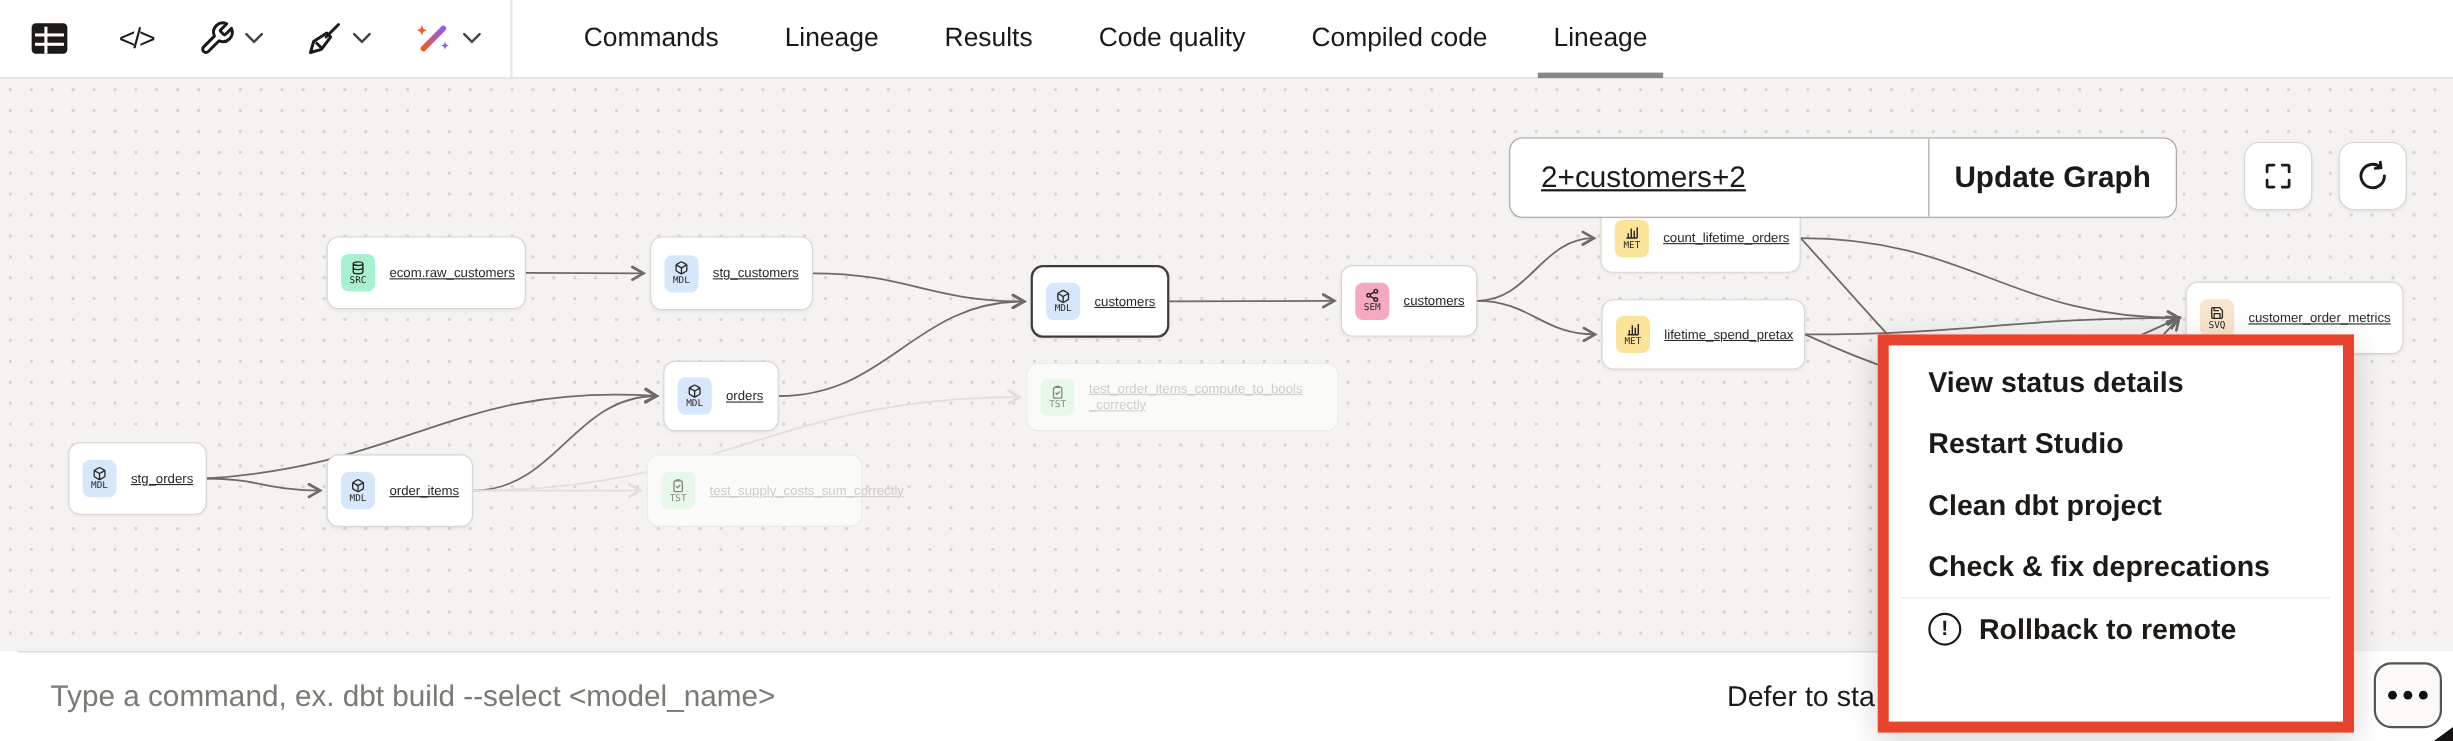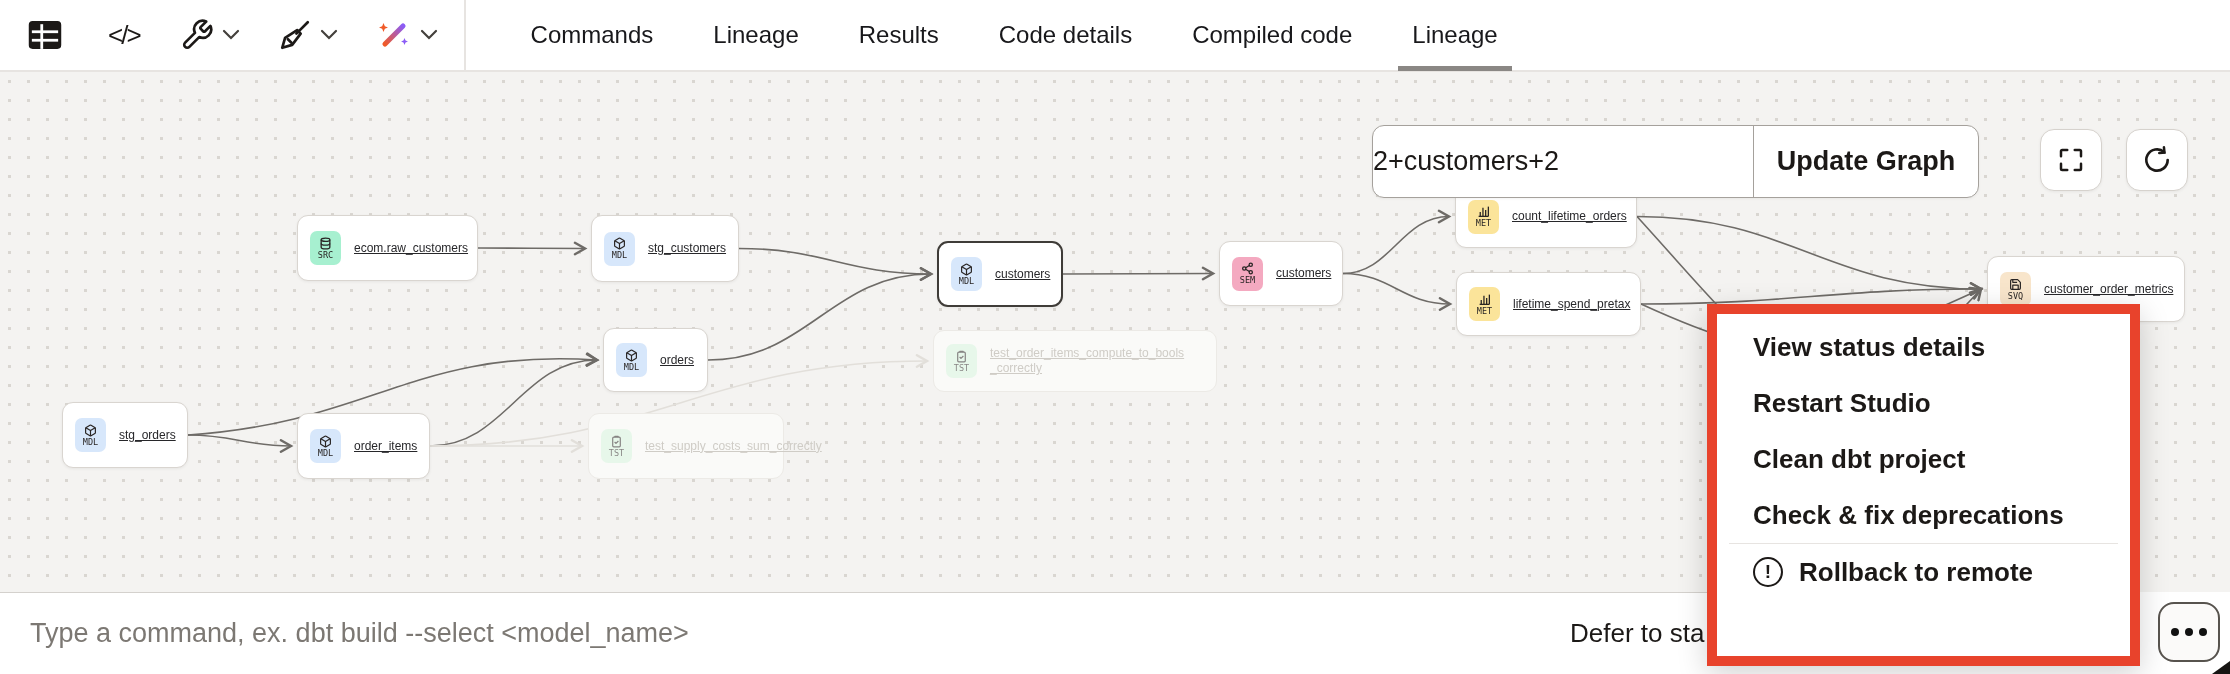--- a/index.html
+++ b/index.html
@@ -34,43 +34,43 @@
   .badge svg { display:block; }
   .badge-code { font-family:"DejaVu Sans Mono", monospace; font-size:8.5px; line-height:9px; color:#292524; }
   .node-label { font-size:12px; font-weight:500; color:#27272a; white-space:pre-line; line-height:15px;text-decoration:underline; }
   .node.faded .node-label { color:#cfccc6; font-weight:400; }
   .node.faded .badge { opacity:.55; }
 
   
   .selector-group { position:absolute; left:1372px; top:125px; width:607px; height:73px; background:#fff;
                     border:1.5px solid #a5a19c; border-radius:12px; display:flex; z-index:5;
                     box-shadow:0 1px 3px rgba(0,0,0,.05); }
-  .selector-input { flex:0 0 381px; display:flex; align-items:center; 
-                    font-size:27px; color:#1c1917; border-right:1.5px solid #a5a19c; cursor:text; }
+  .selector-input { flex:0 0 381px; display:flex; align-items:center; padding-left:28px;
+                    font-size:27px; color:#1c1917; border-right:1.5px solid #a5a19c; cursor:text;text-decoration:underline; }
   .update-btn { flex:1; display:flex; align-items:center; justify-content:center; font-size:27px;
                 font-weight:600; color:#1c1917; cursor:pointer; }
   .icon-btn { position:absolute; width:62px; height:62px; top:129px; background:#fff; border:1.5px solid #d6d2cd;
               border-radius:14px; display:flex; align-items:center; justify-content:center; z-index:5;
               box-shadow:0 1px 3px rgba(0,0,0,.06); cursor:pointer; color:#1c1917; }
   #fullscreen-btn { left:2040px; }
   #refresh-btn { left:2126px; }
 
   
   .ctx-menu { position:absolute; left:1707px; top:304px; width:433px; height:362px;
               border:10px solid #e8432c; background:#fff; z-index:10;
               box-shadow:0 8px 28px rgba(0,0,0,.18); padding-top:5px; }
   .ctx-item { height:56px; display:flex; align-items:center; padding-left:36px; gap:16px;
               font-size:26px; font-weight:600; color:#1c1917; cursor:pointer; white-space:nowrap; }
   .ctx-sep { height:1px; background:#e7e4e1; margin:0 12px; }
   .warn-circle { width:30px; height:30px; border:2.5px solid #1c1917; border-radius:50%;
                  display:flex; align-items:center; justify-content:center;
                  font-size:19px; font-weight:700; flex:0 0 auto; }
 
   
-  .bottombar { position:absolute; left:0; top:592px; width:1772px; height:82px; background:#fff;
+  .bottombar { position:absolute; left:16px; top:592px; width:1772px; height:82px; background:#fff;
                border-top:1.5px solid #d4d1cd; display:flex; align-items:center; z-index:4; }
   .cmd-input { border:none; outline:none; flex:1; margin-left:30px; font-size:27px;
                font-family:"Liberation Sans", sans-serif; color:#1c1917; background:transparent; }
   .cmd-input::placeholder { color:#7c7873; opacity:1; }
   .toggle { position:absolute; left:1468px; top:613px; width:76px; height:40px; border:2px solid #6f6b66;
             border-radius:20px; background:#fff; cursor:pointer; }
   .toggle-knob { position:absolute; left:4px; top:3px; width:30px; height:30px; border-radius:50%; background:#3f3c38; }
   .defer-label { position:absolute; left:1570px; top:592px; height:82px; display:flex; align-items:center;
                  font-size:26px; font-weight:500; color:#1c1917; white-space:nowrap; z-index:4; }
   .more-btn { position:absolute; left:2158px; top:602px; width:62px; height:60px; background:#fbfaf9;
@@ -304,21 +304,21 @@
           <svg width="18" height="12" viewBox="0 0 18 12" fill="none" stroke="#44403c" stroke-width="2.2" stroke-linecap="round">
             <path d="M2 2 L9 9 L16 2"></path>
           </svg>
         </span>
     </div>
     <div class="bar-divider"></div>
     <div class="tabs">
         <div class="tab">Commands</div>
         <div class="tab">Lineage</div>
         <div class="tab">Results</div>
-        <div class="tab">Code details</div>
+        <div class="tab">Code quality</div>
         <div class="tab">Compiled code</div>
         <div class="tab active">Lineage</div>
       </div>
   </div>
 
   <div class="selector-group">
     <div class="selector-input">2+customers+2</div>
     <div class="update-btn">Update Graph</div>
   </div>
   <div class="icon-btn" id="fullscreen-btn">

